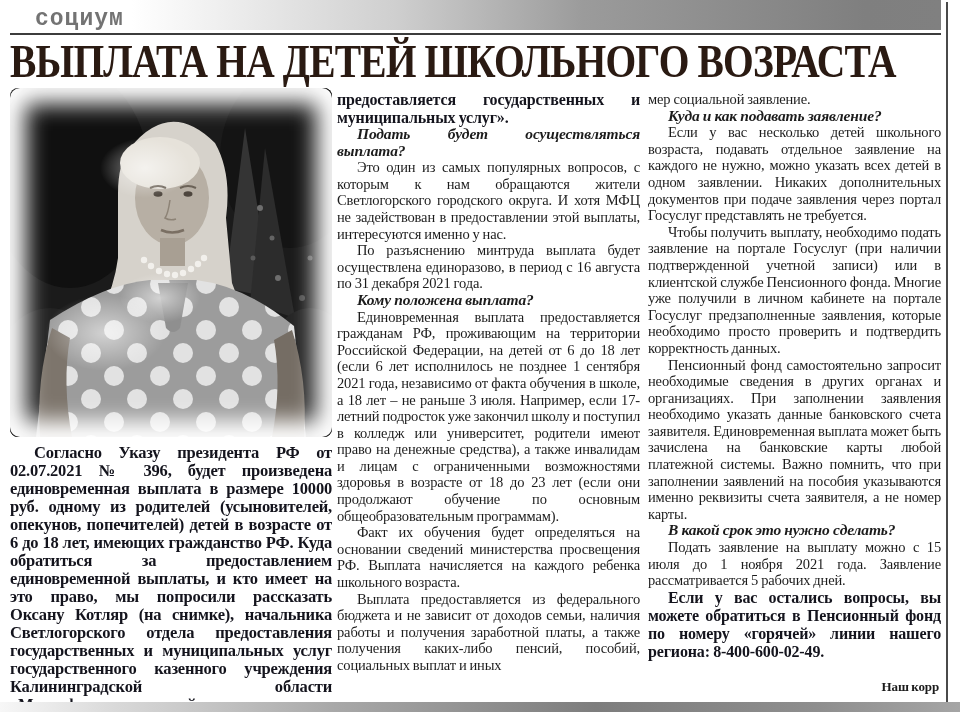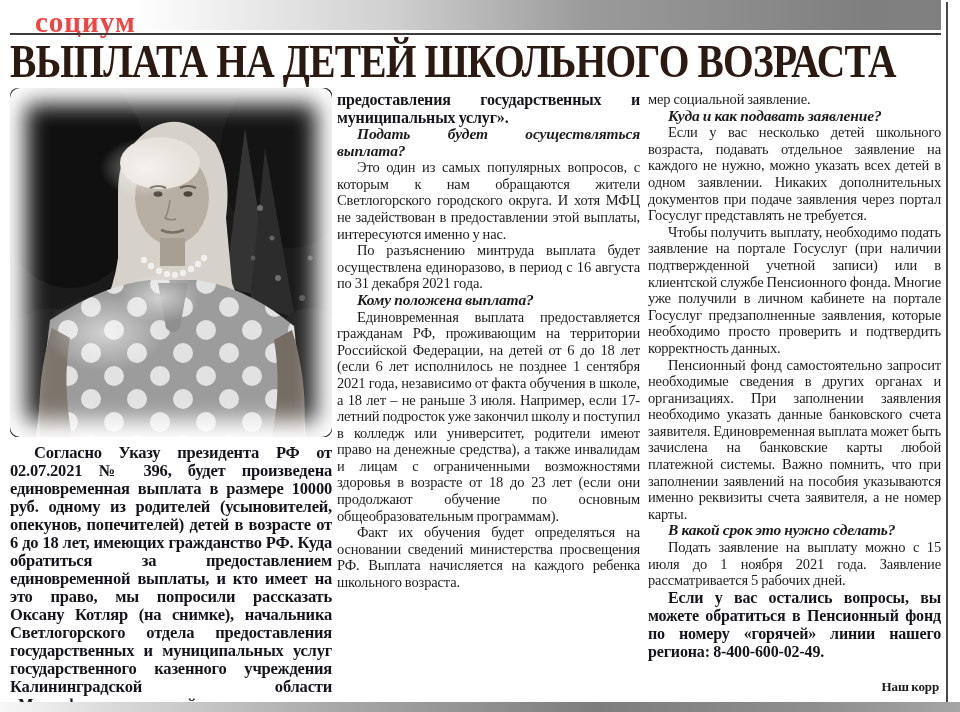--- a/index.html
+++ b/index.html
@@ -8,22 +8,22 @@
     font-family:"Liberation Serif","DejaVu Serif",serif;
     color:#1c1c1c;overflow:hidden;
   }
   
   .band{
     position:absolute;left:0;top:3;width:941px;height:30px;
     background:linear-gradient(90deg,#ffffff 0%,#ffffff 14%,#cfcfcf 42%,#9b9b9b 62%,#7f7f7f 92%,#808080 100%);
   }
   .section-label{
     position:absolute;left:35px;top:6px;
-    font-family:Liberation Serif, serif;
-    font-size:29px;font-weight:bold;color:#ef4444;letter-spacing:1px;
+    font-family:Liberation Mono, monospace;
+    font-size:23px;font-weight:bold;color:#737373;letter-spacing:1px;
   }
   .masthead-rule{
     position:absolute;left:10px;top:33px;width:931px;height:2px;background:#3c3c3c;
   }
   
   .headline{
     position:absolute;left:10px;top:34px;white-space:nowrap;
     font-size:47px;font-weight:bold;color:#2a1a12;letter-spacing:-1px;
     transform:scaleX(0.84);transform-origin:0 50%;
   }
@@ -143,27 +143,28 @@
     <ellipse cx="150" cy="210" rx="40" ry="25" fill="url(#glow)"></ellipse>
   </svg>
   <div class="photo-vignette"></div>
 </div>
 
 <div class="lede">
   <p>Согласно Указу президента РФ от 02.07.2021 № 396, будет произведена единовременная выплата в размере 10000 руб. одному из родителей (усыновителей, опекунов, попечителей) детей в возрасте от 6 до 18 лет, имеющих гражданство РФ. Куда обратиться за предоставлением единовременной выплаты, и кто имеет на это право, мы попросили рассказать Оксану Котляр (на снимке), начальника Светлогорского отдела предоставления государственных и муниципальных услуг государственного казенного учреждения Калининградской области «Многофункциональный центр</p>
 </div>
 
 <div class="col col-middle">
-    <p class="lede-cont">предоставления государственных и муниципальных услуг».</p>
+    <p class="lede-cont">предоставляется государственных и муниципальных услуг».</p>
     <p class="subhead">Подать будет осуществляться выплата?</p>
     <p class="para">Это один из самых популярных вопросов, с которым к нам обращаются жители Светлогорского городского округа. И хотя МФЦ не задействован в предоставлении этой выплаты, интересуются именно у нас.</p>
     <p class="para">По разъяснению минтруда выплата будет осуществлена единоразово, в период с 16 августа по 31 декабря 2021 года.</p>
     <p class="subhead">Кому положена выплата?</p>
     <p class="para">Единовременная выплата предоставляется гражданам РФ, проживающим на территории Российской Федерации, на детей от 6 до 18 лет (если 6 лет исполнилось не позднее 1 сентября 2021 года, независимо от факта обучения в школе, а 18 лет – не раньше 3 июля. Например, если 17-летний подросток уже закончил школу и поступил в колледж или университет, родители имеют право на денежные средства), а также инвалидам и лицам с ограниченными возможностями здоровья в возрасте от 18 до 23 лет (если они продолжают обучение по основным общеобразовательным программам).</p>
     <p class="para">Факт их обучения будет определяться на основании сведений министерства просвещения РФ. Выплата начисляется на каждого ребенка школьного возраста.</p>
+    <p class="para">Выплата предоставляется из федерального бюджета и не зависит от доходов семьи, наличия работы и получения заработной платы, а также получения каких-либо пенсий, пособий, социальных выплат и иных</p>
   </div>
 
 <div class="col col-right">
     <p class="para-cont">мер социальной заявление.</p>
     <p class="subhead">Куда и как подавать заявление?</p>
     <p class="para">Если у вас несколько детей школьного возраста, подавать отдельное заявление на каждого не нужно, можно указать всех детей в одном заявлении. Никаких дополнительных документов при подаче заявления через портал Госуслуг представлять не требуется.</p>
     <p class="para">Чтобы получить выплату, необходимо подать заявление на портале Госуслуг (при наличии подтвержденной учетной записи) или в клиентской службе Пенсионного фонда. Многие уже получили в личном кабинете на портале Госуслуг предзаполненные заявления, которые необходимо просто проверить и подтвердить корректность данных.</p>
     <p class="para">Пенсионный фонд самостоятельно запросит необходимые сведения в других органах и организациях. При заполнении заявления необходимо указать данные банковского счета заявителя. Единовременная выплата может быть зачислена на банковские карты любой платежной системы. Важно помнить, что при заполнении заявлений на пособия указываются именно реквизиты счета заявителя, а не номер карты.</p>
     <p class="subhead">В какой срок это нужно сделать?</p>
     <p class="para">Подать заявление на выплату можно с 15 июля до 1 ноября 2021 года. Заявление рассматривается 5 рабочих дней.</p>

